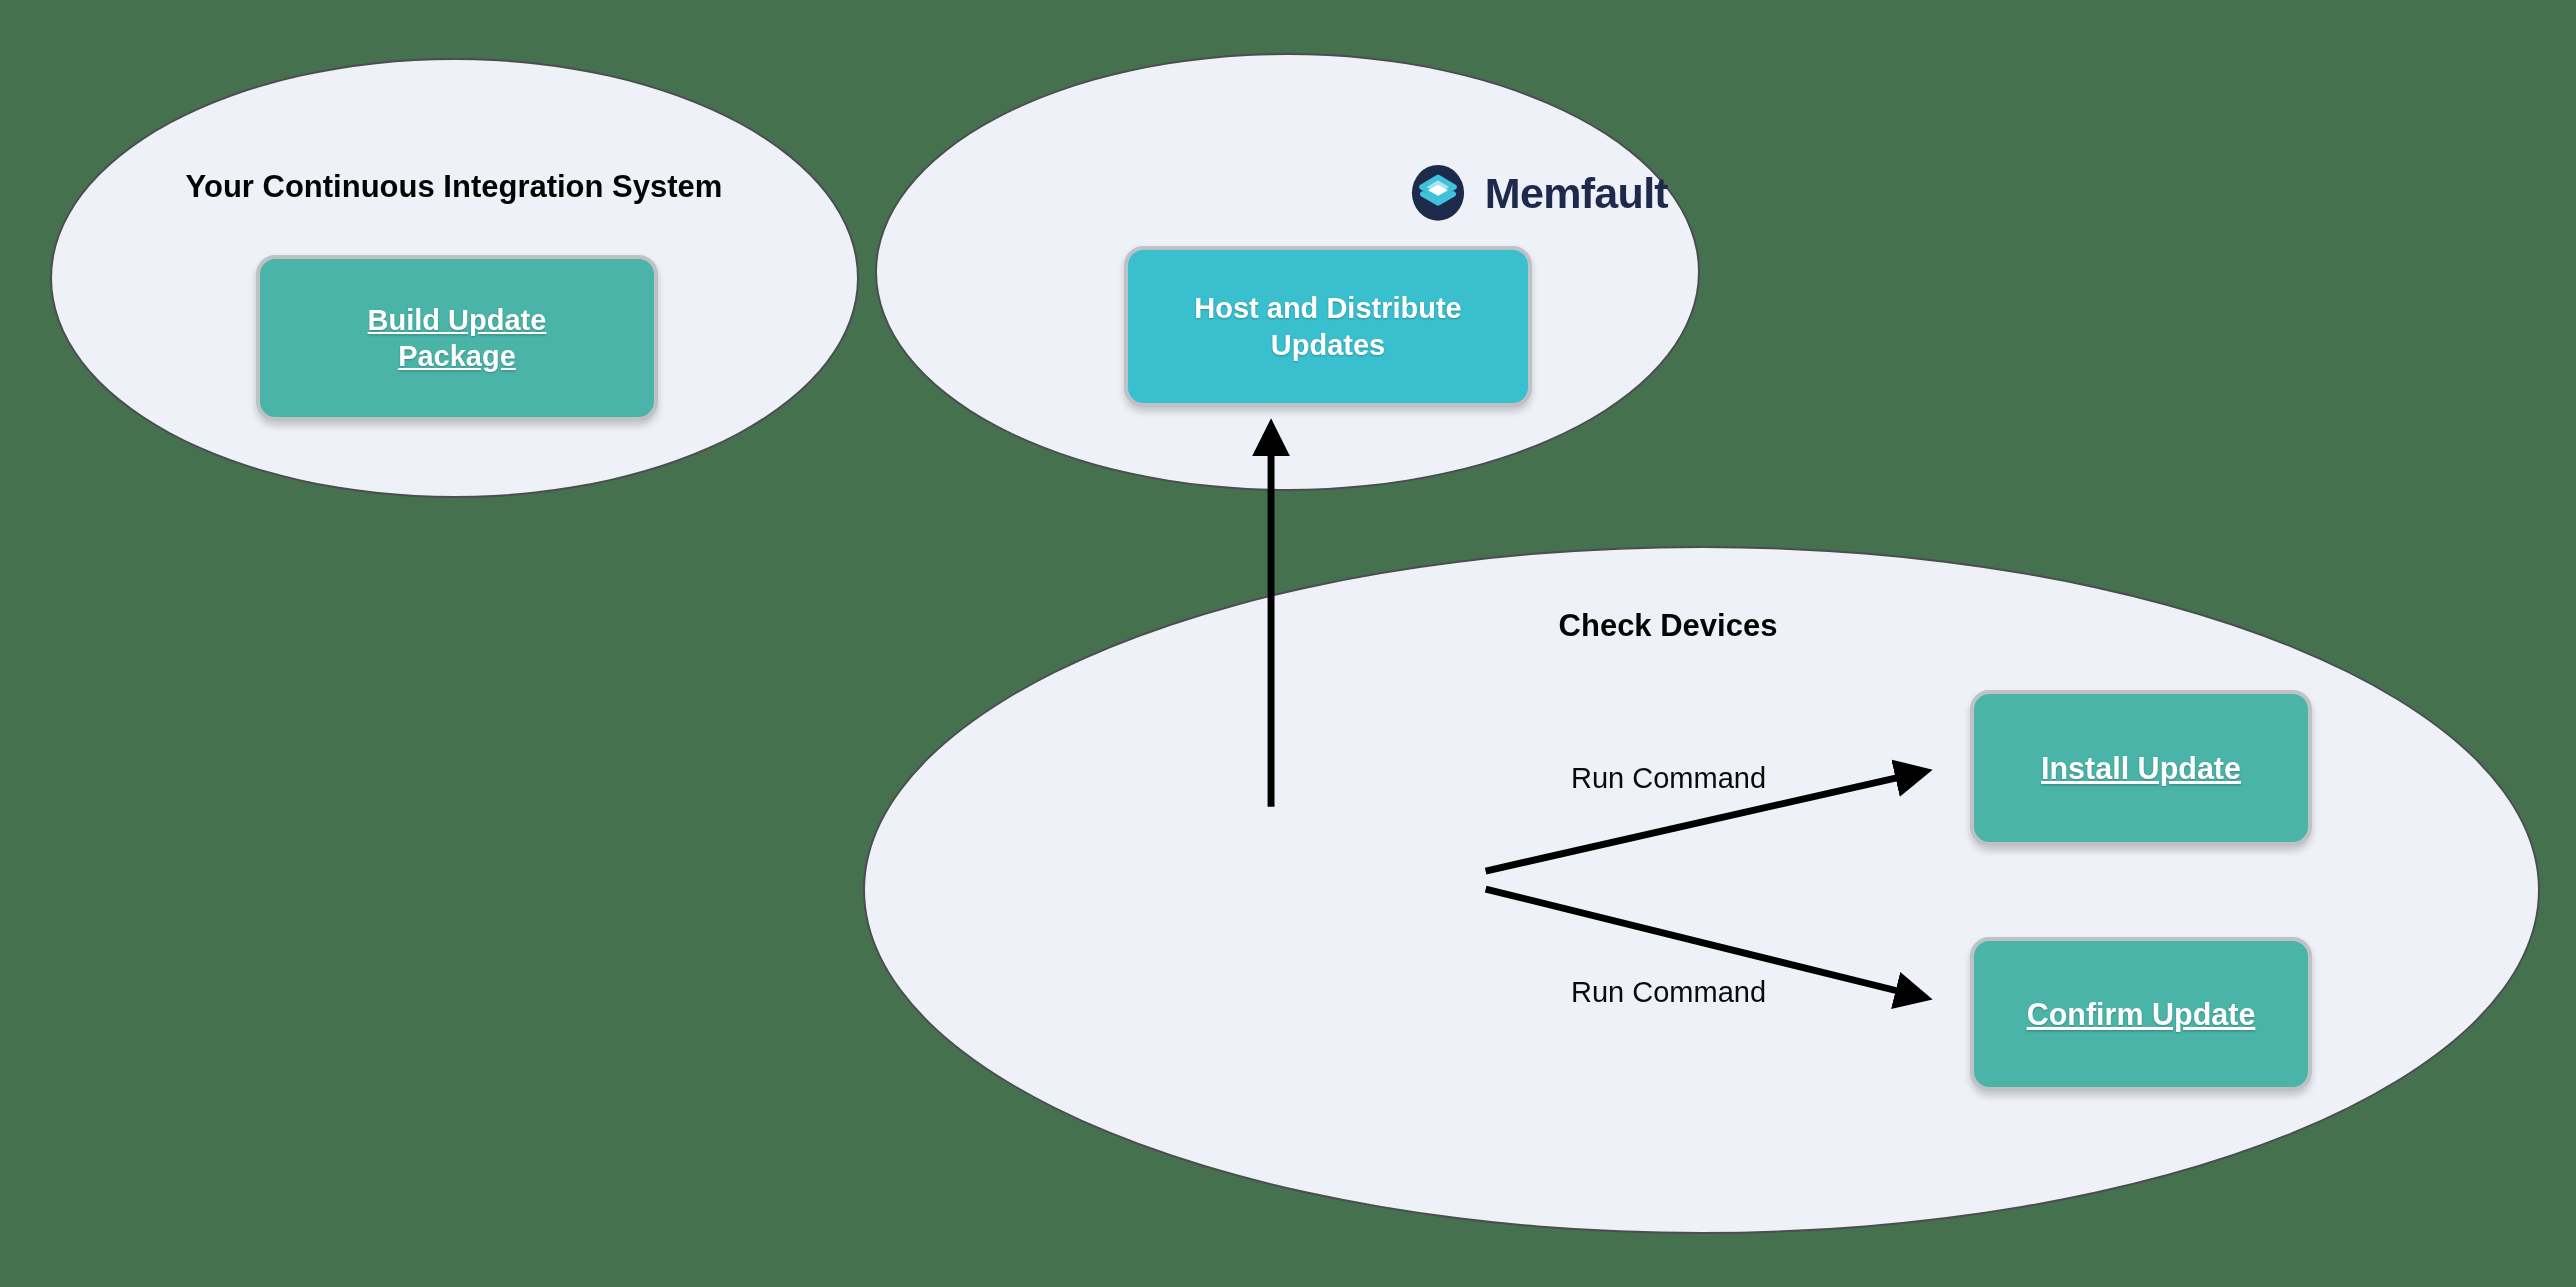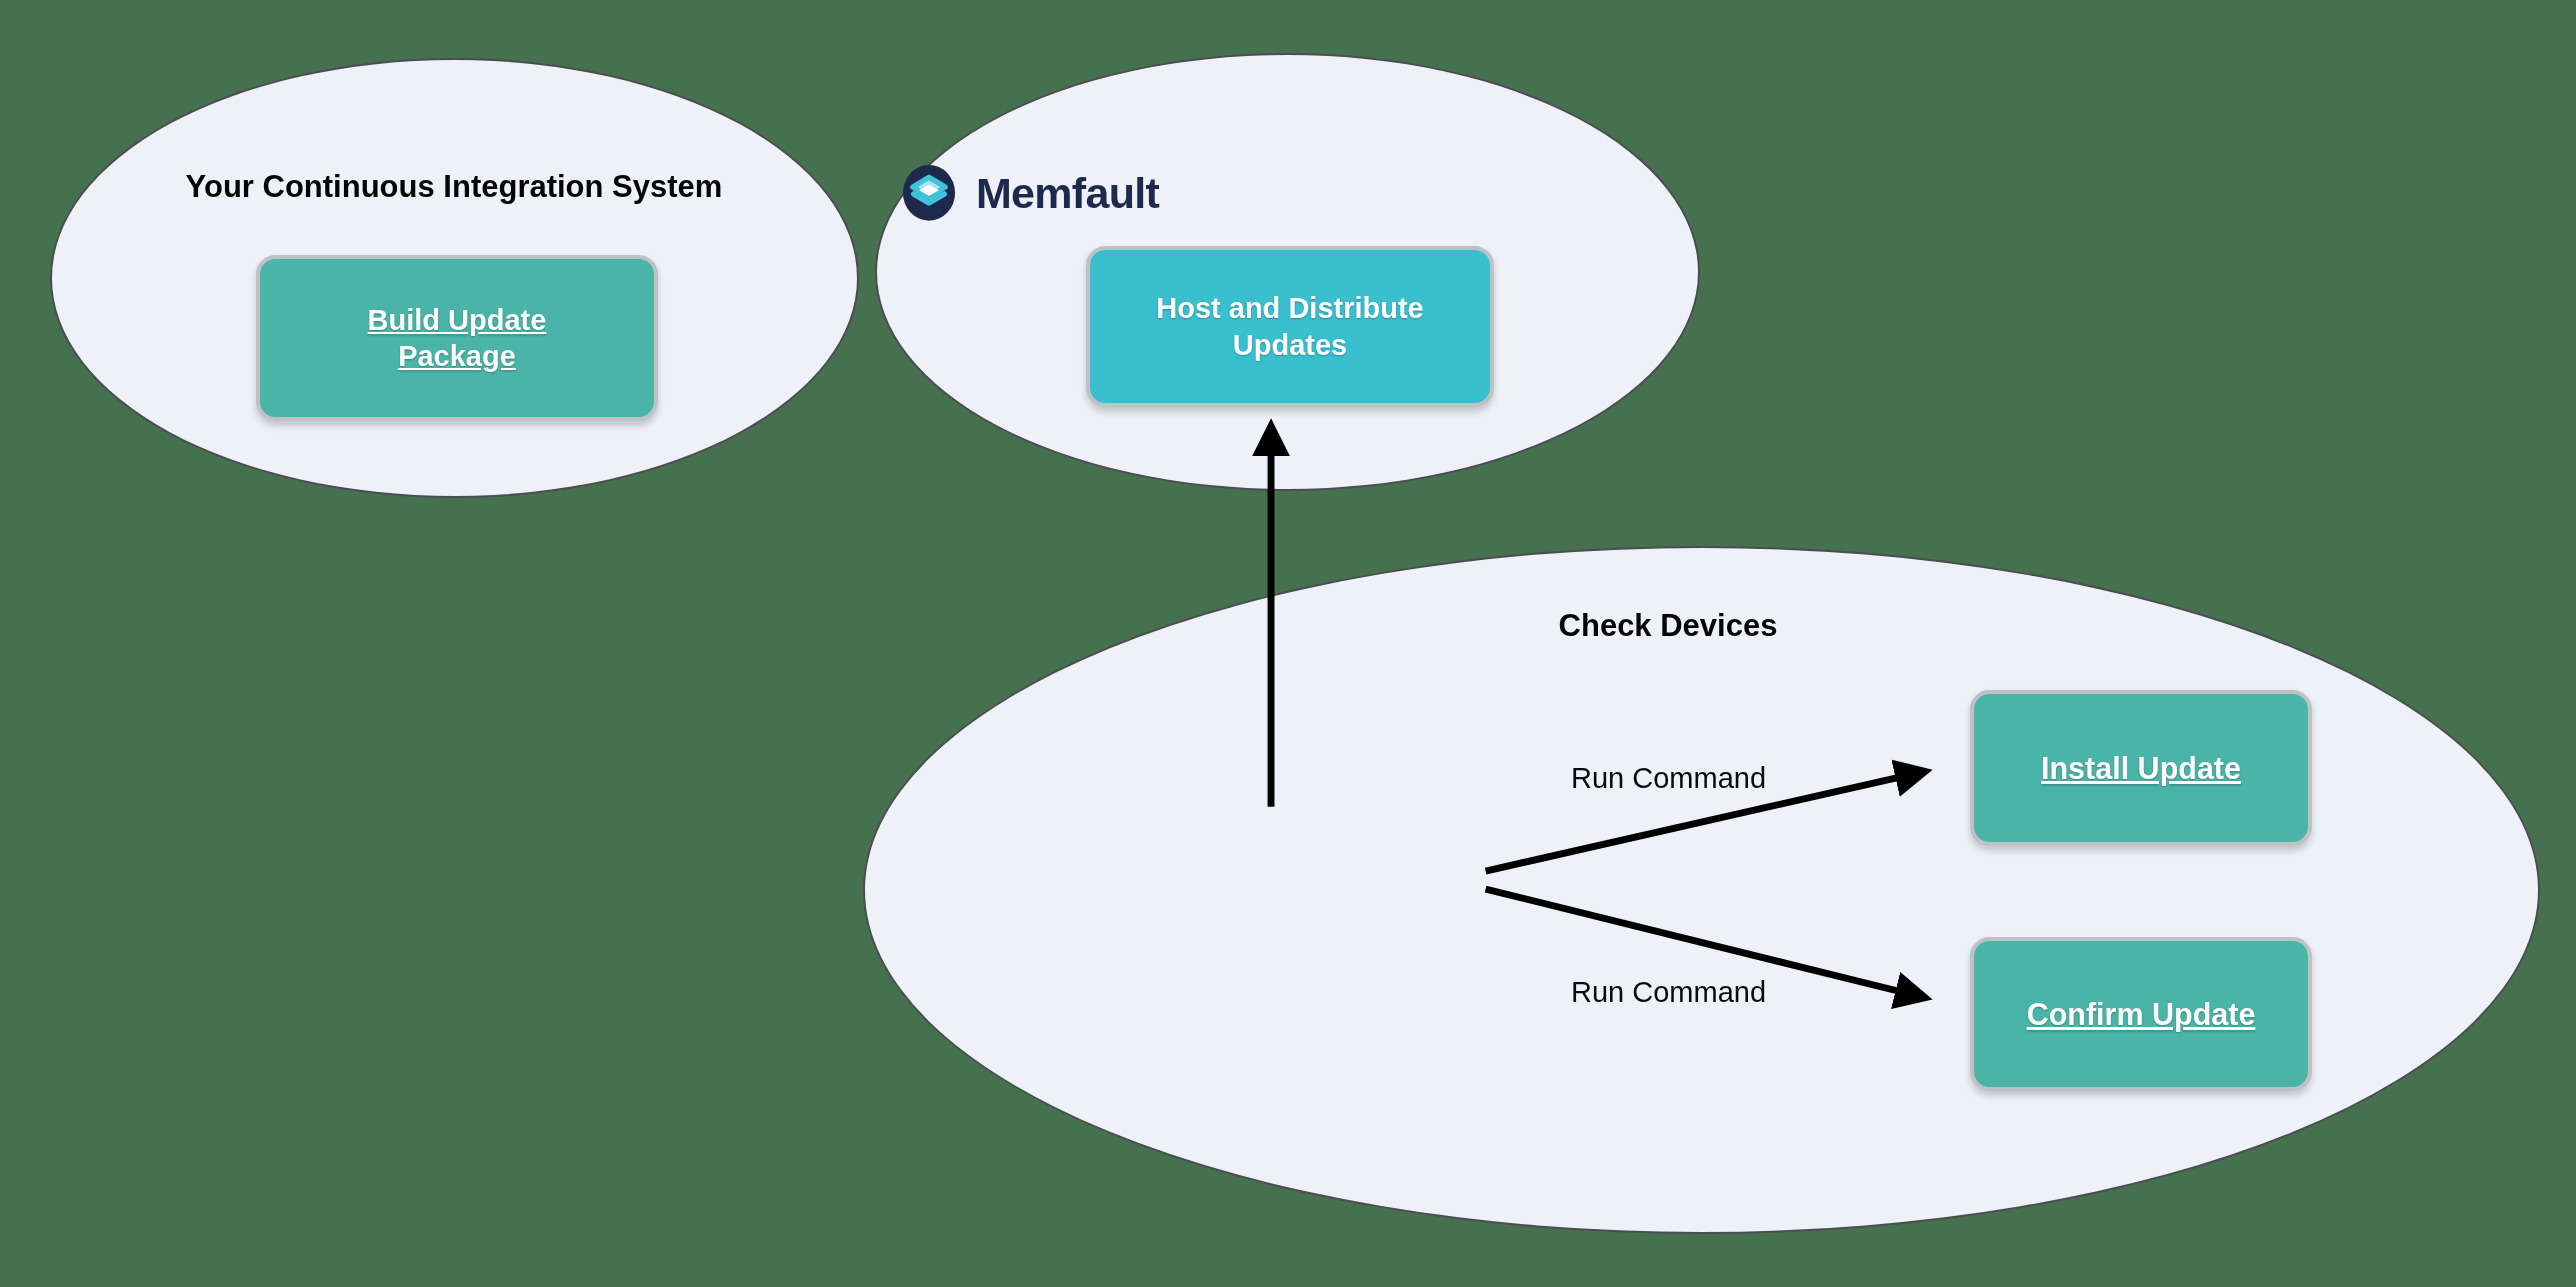--- a/index.html
+++ b/index.html
@@ -41,21 +41,21 @@
   }
 
   .edge-label{
     position:absolute;
     font-size:29px;color:#0b0b0b;
     text-align:center;z-index:10;
   }
 
   .brand-row{
     position:absolute;
-    display:flex;align-items:center;justify-content:flex-start;
+    display:flex;align-items:center;justify-content:flex-end;
     gap:18px;z-index:10;
   }
   .brand-name{
     font-weight:bold;
     font-size:43px;
     color:#1E2A4C;
     letter-spacing:-0.7px;
   }
 
   .fs42{font-size:29px;}
@@ -92,21 +92,21 @@
   <div class="brand-row" style="left:900px;top:159px;width:768px;height:69px;">
     <svg width="58" height="66" viewBox="0 0 100 110">
       <ellipse cx="50" cy="53" rx="45" ry="48" fill="#1E2A4C"></ellipse>
       <polygon points="50,26 78,43 50,60 22,43" fill="#A9E4F0" stroke="#3FC3DC" stroke-width="9" stroke-linejoin="round"></polygon>
       <polygon points="50,39 67,48.5 50,58 33,48.5" fill="#FFFFFF"></polygon>
       <polyline points="24,55 50,70 76,55" fill="none" stroke="#3FC3DC" stroke-width="10" stroke-linecap="round" stroke-linejoin="round"></polyline>
     </svg>
     <span class="brand-name">Memfault</span>
   </div>
 
-  <div class="node node-cyan fs42" style="left:1086px;top:246px;width:408px;height:161px;">
+  <div class="node node-cyan fs42" style="left:1124px;top:246px;width:408px;height:161px;">
     <span class="node-label" style="width:305px;">Host and Distribute Updates</span>
   </div>
 
   <div class="group-title" style="left:1495px;top:608px;width:346px;">Check Devices</div>
 
 
   <div class="node node-teal fs44" style="left:1938px;top:690px;width:342px;height:156px;">
     <span class="node-label">Install Update</span>
   </div>
 

